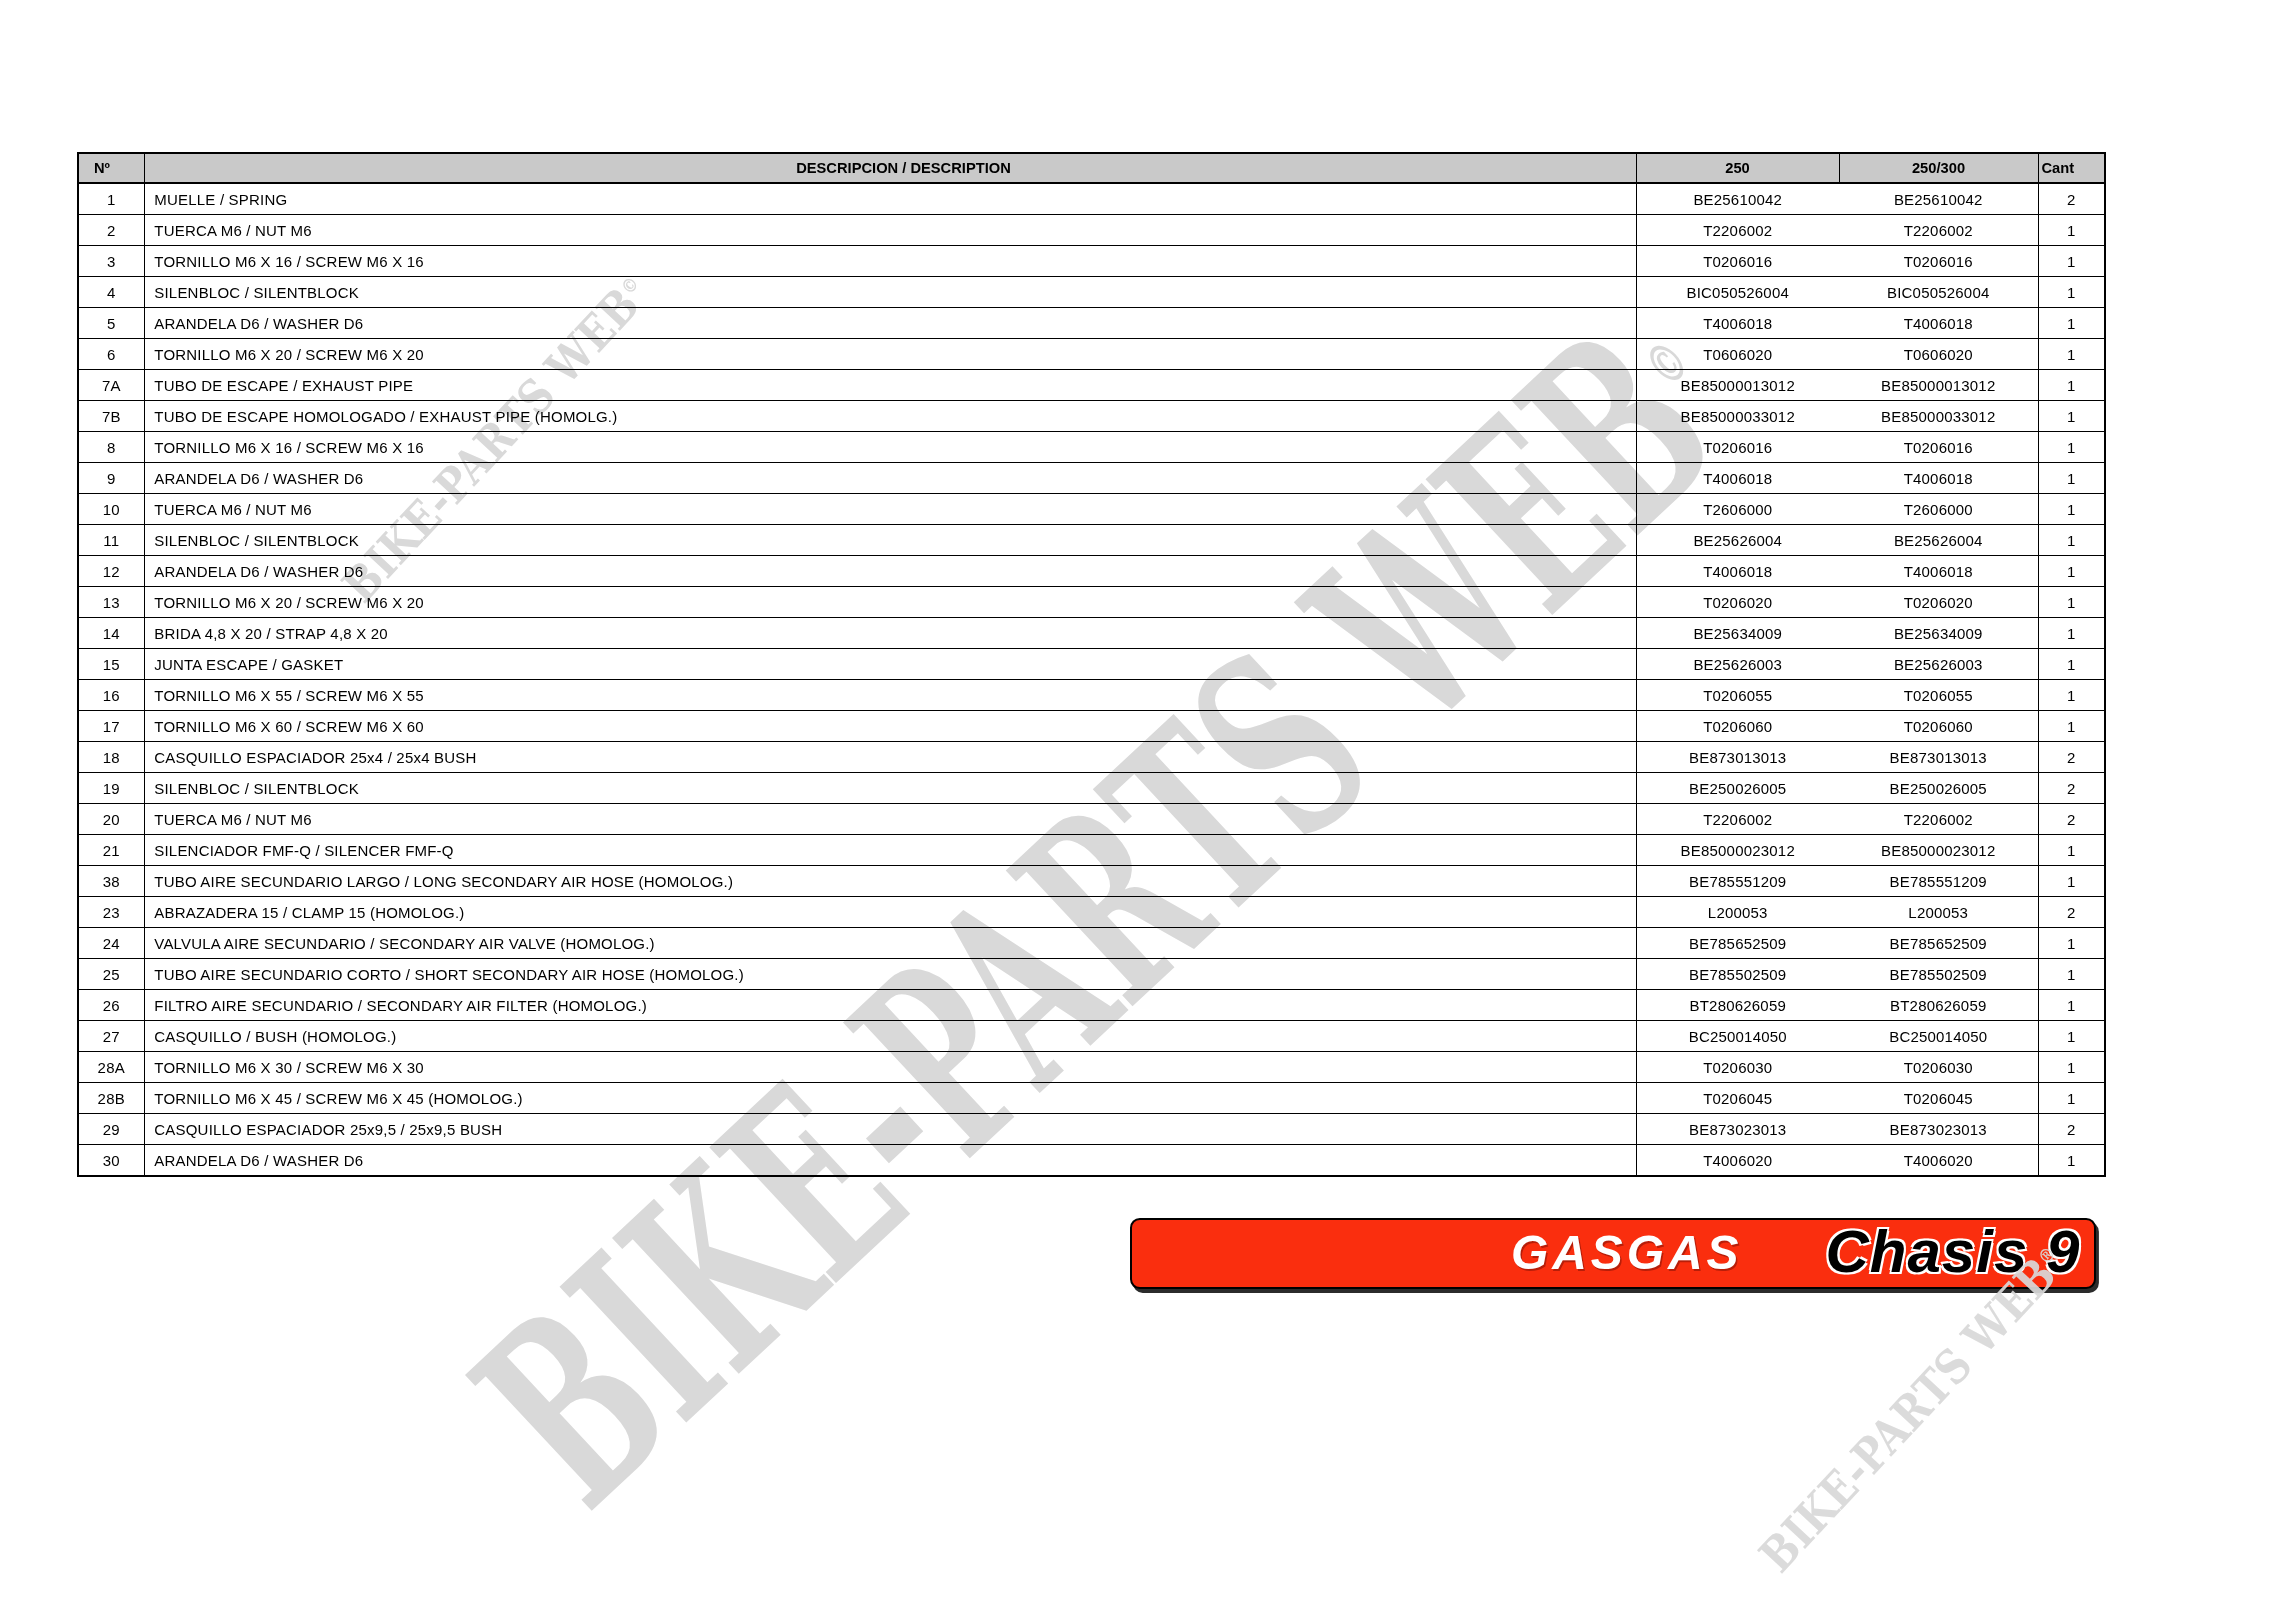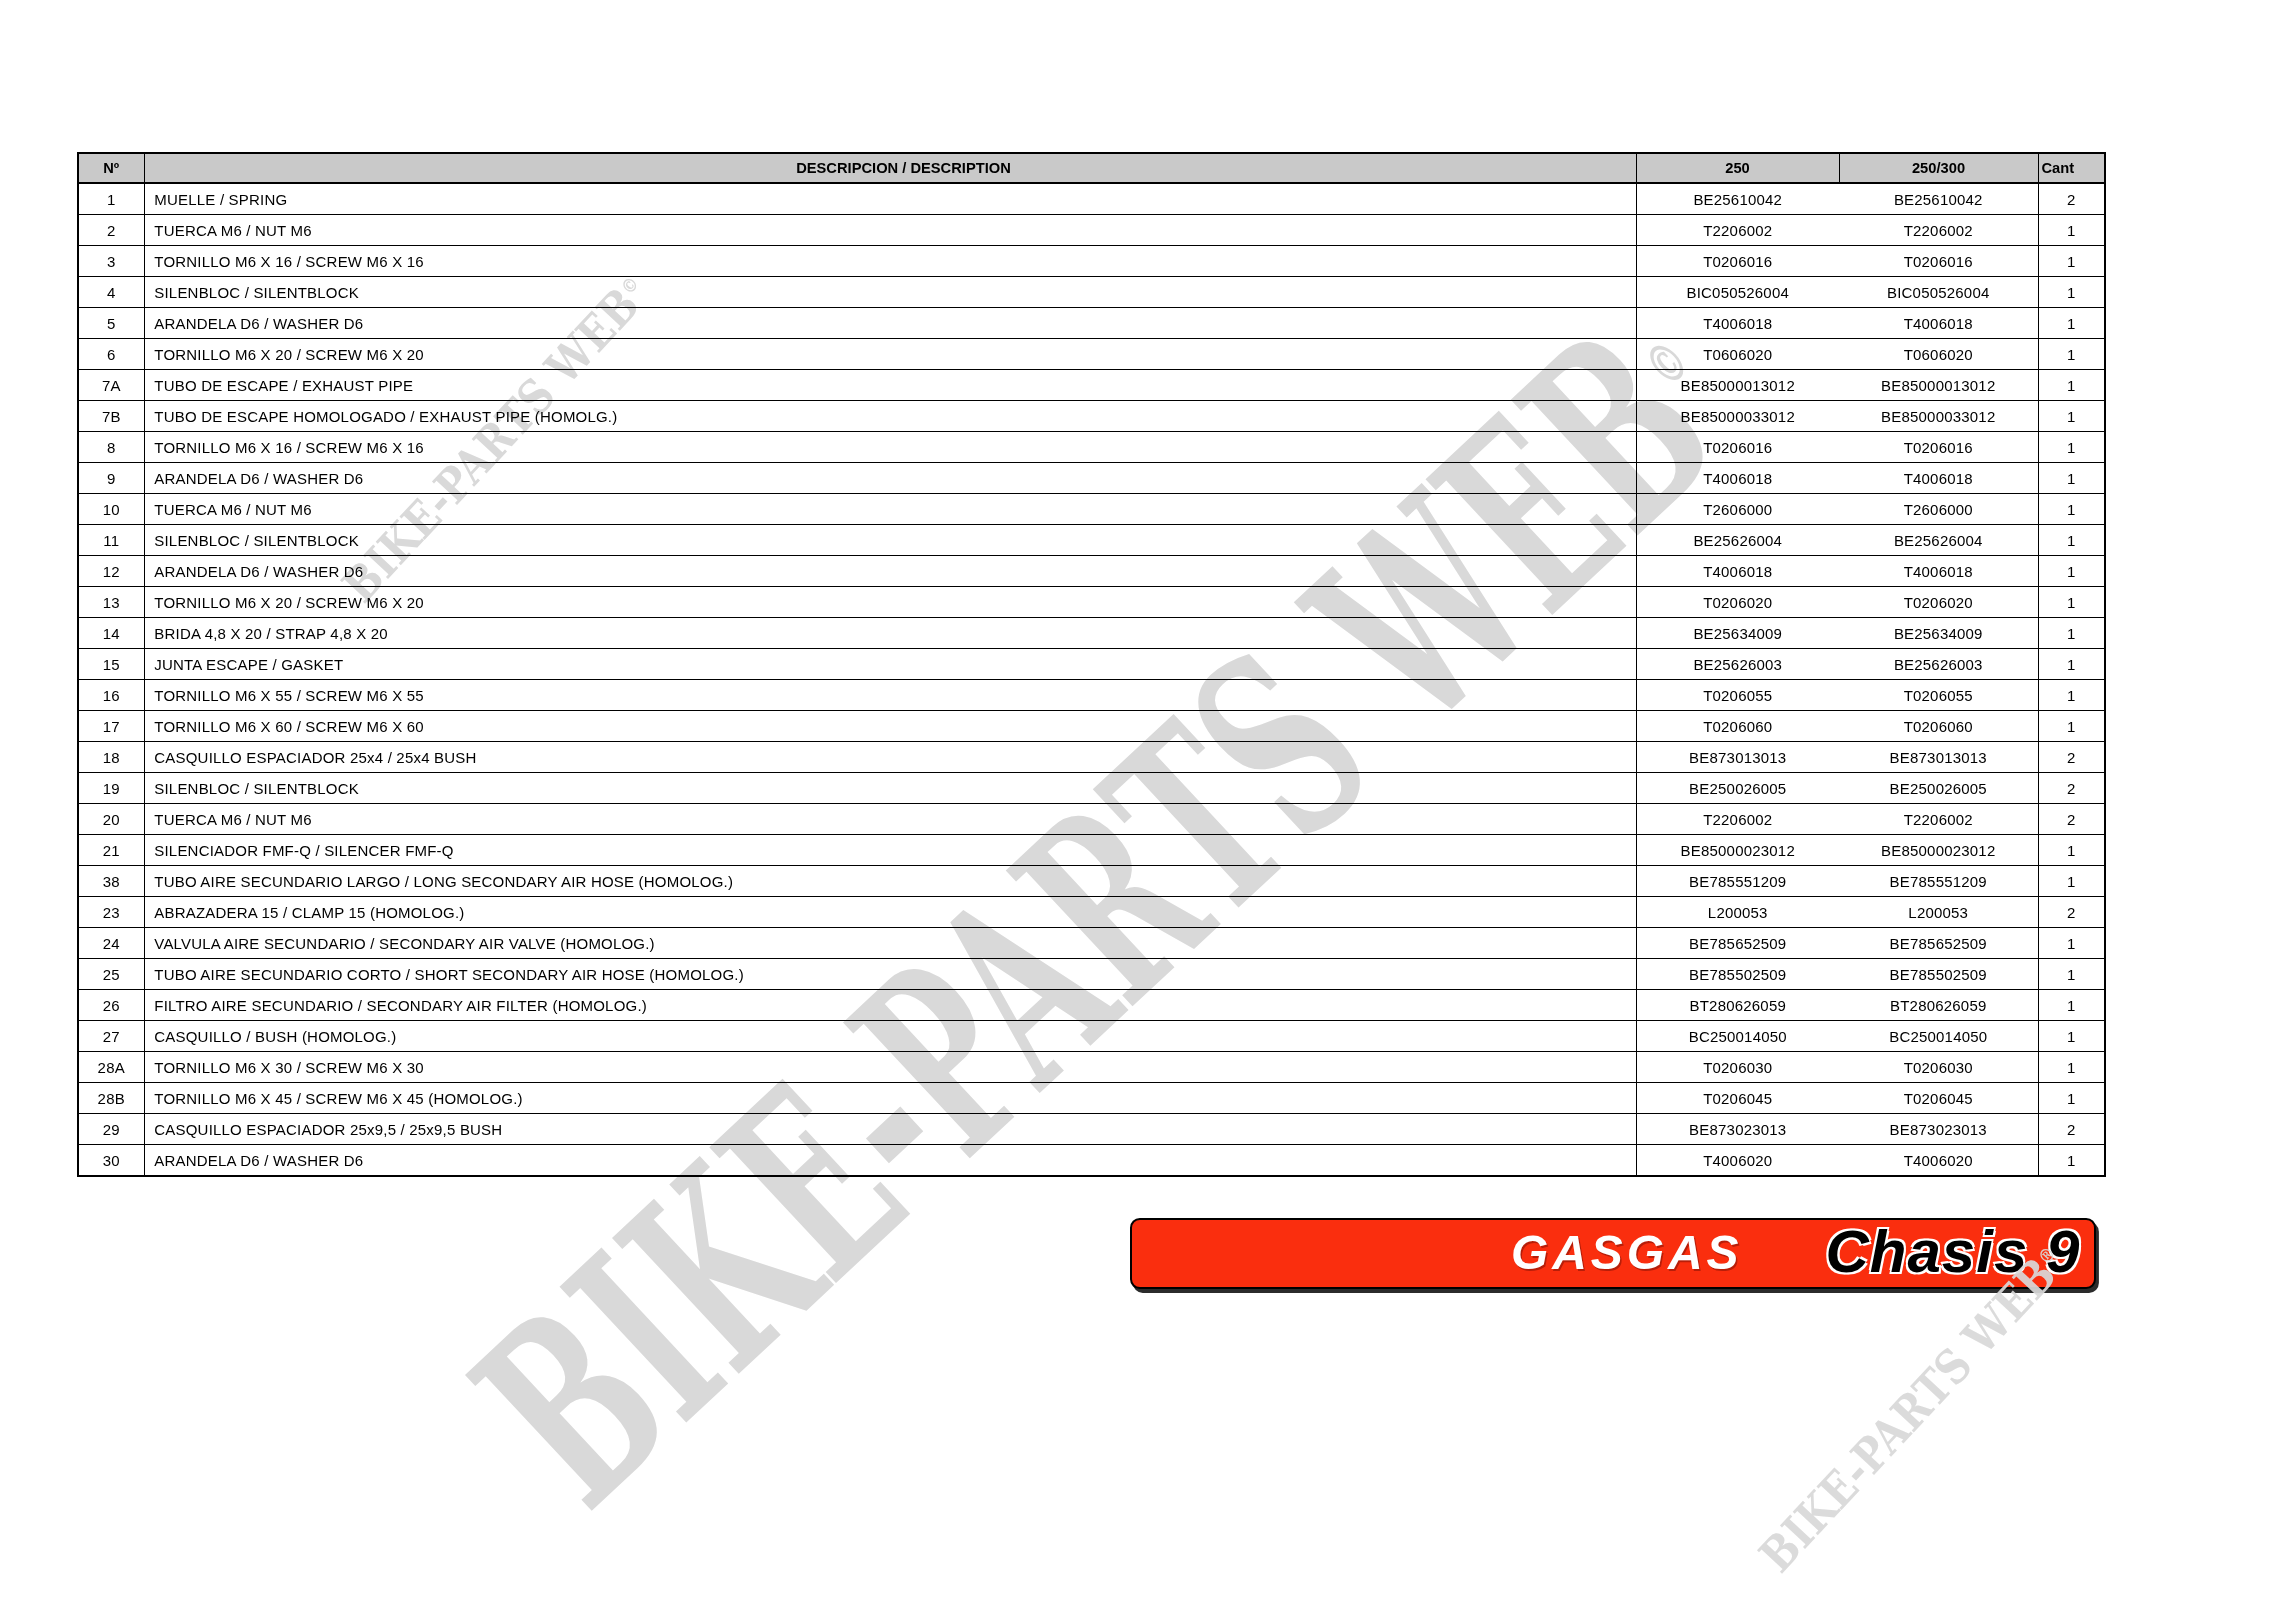--- a/index.html
+++ b/index.html
@@ -21,21 +21,21 @@
   .wm-bottom .wm-inner{font-size:47px;transform:translate(-50%,-50%) rotate(-47deg) scaleX(0.85);}
 
   
   table.parts{position:absolute;left:77px;top:152px;z-index:1;
               width:2026px;table-layout:fixed;border-collapse:collapse;
               background:transparent;}
   table.parts{border:2px solid #000;}
   .parts th{background:var(--header-gray,#c9c9c9);height:28px;
             font-size:14.7px;font-weight:bold;padding:0;
             border-bottom:2px solid #000;}
-  .parts th.c-num{border-right:1.5px solid #000;text-align:center;}
+  .parts th.c-num{border-right:1.5px solid #000;text-align:left;padding-left:15px;}
   .parts th.c-desc{border-right:1.5px solid #000;text-align:center;padding-left:27px;}
   .parts th.c-250{border-right:1.5px solid #000;text-align:center;}
   .parts th.c-250300{border-right:1.5px solid #000;text-align:center;}
   .parts th.c-cant{text-align:left;padding-left:2.9px;}
   .parts td{height:30px;font-size:15px;padding:0;vertical-align:middle;
             border-bottom:1.5px solid #000;letter-spacing:0.2px;}
   .parts td.c-num{border-right:1.5px solid #000;text-align:center;}
   .parts td.c-desc{border-right:1.5px solid #000;text-align:left;padding-left:9.8px;}
   .parts td.c-250{text-align:center;}
   .parts td.c-250300{text-align:center;}

